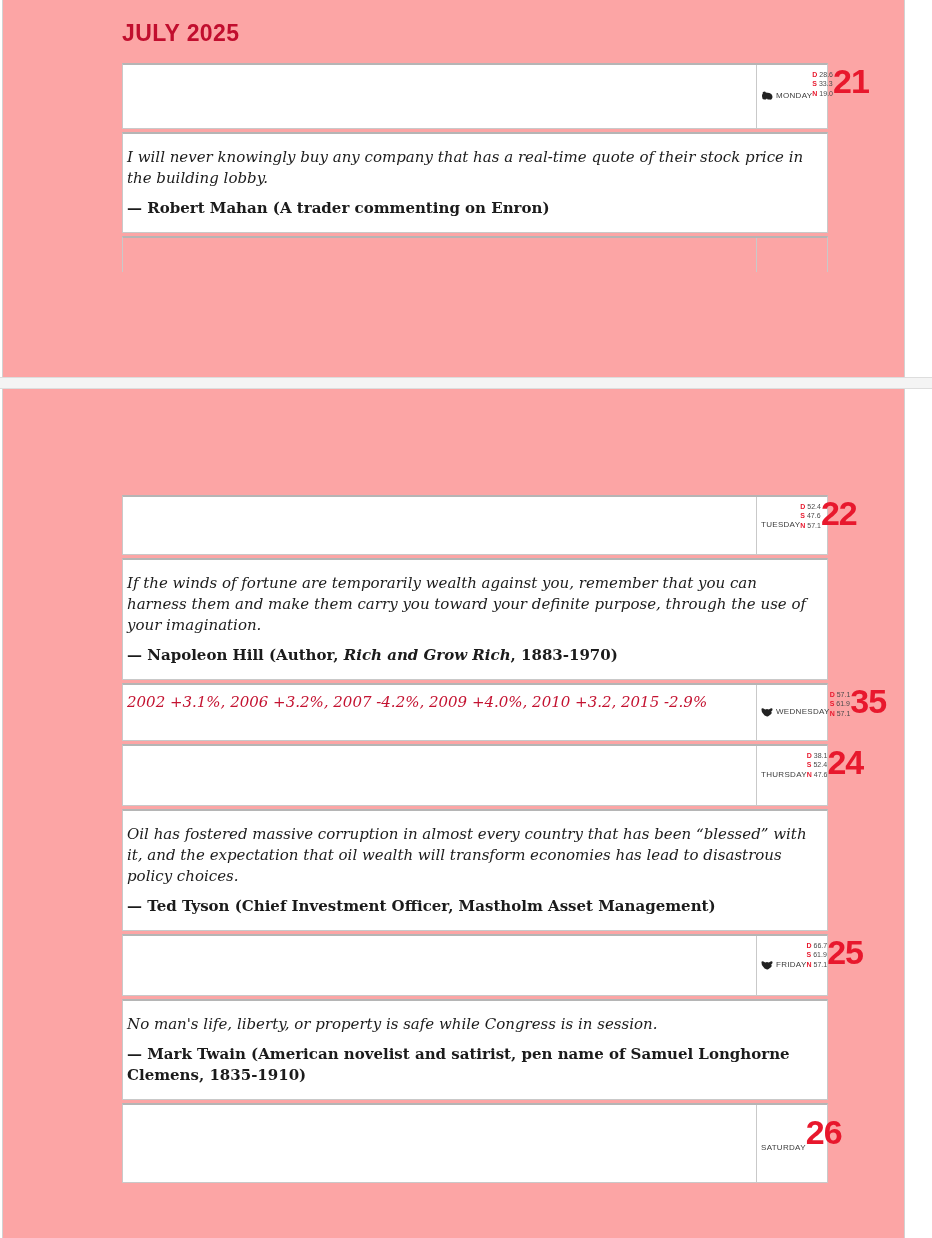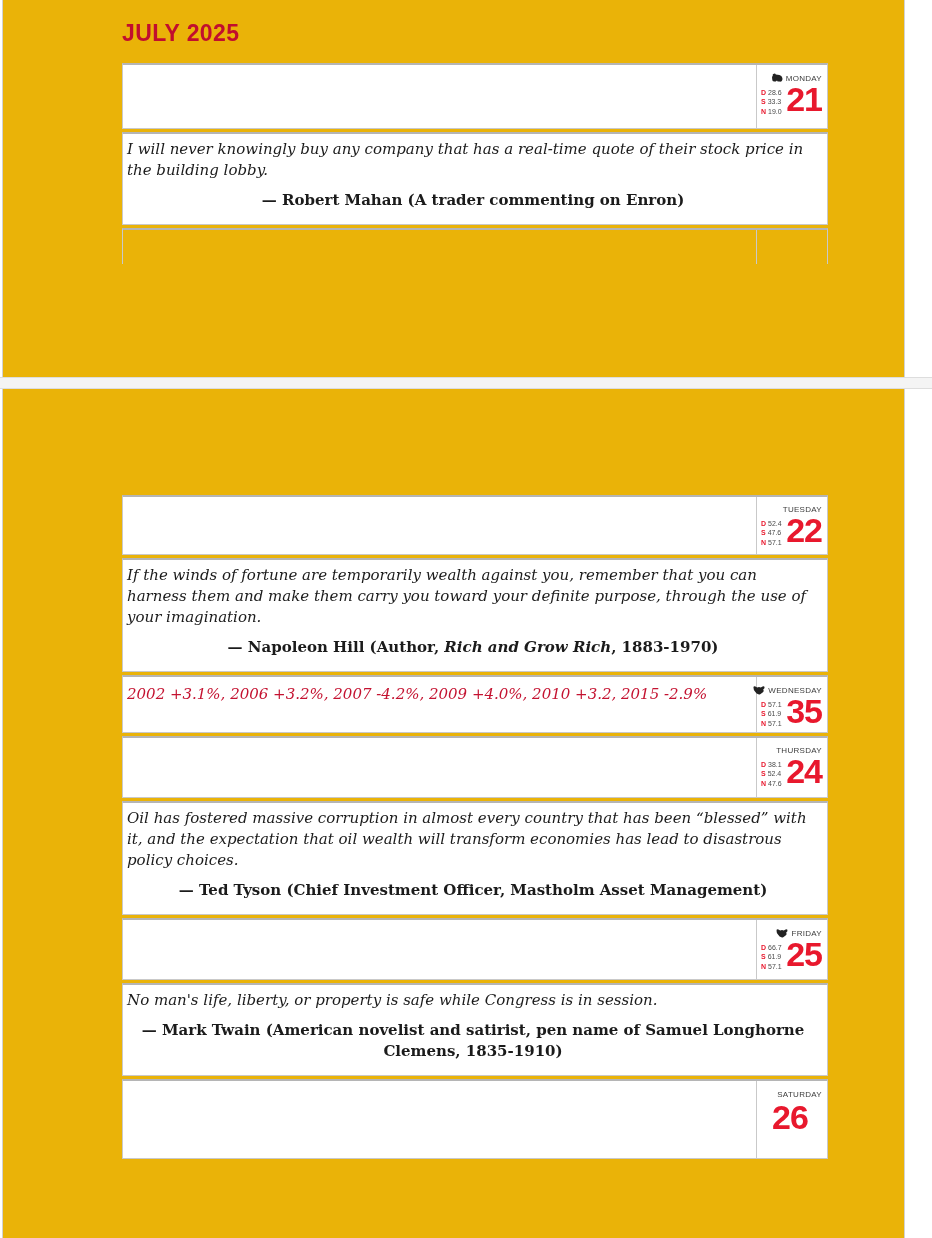--- a/index.html
+++ b/index.html
@@ -3,21 +3,21 @@
 <meta charset="utf-8">
 <style>
   html,body { margin:0; padding:0; }
   body {
     width:932px; height:1238px; overflow:hidden; background:#ffffff;
     font-family:"Liberation Sans", sans-serif; position:relative;
   }
   * { box-sizing:border-box; }
 
   .page {
-    width:903px; margin-left:2px; background:#eab308;
+    width:903px; margin-left:2px; background:#fca5a5;
     border-left:1px solid #d2d2d2; border-right:1px solid #d2d2d2;
     overflow:hidden; position:relative;
   }
   .page-1 { height:377px; }
   .page-2 { height:860px; padding-top:106px; }
 
   .page-break {
     width:932px; height:12px; background:#f4f4f4;
     border-top:1px solid #dddddd; border-bottom:1px solid #dddddd;
   }
@@ -38,47 +38,47 @@
   .day-row.first { margin-top:0; min-height:66px; }
 
   .note-cell { flex:1; padding:7px 8px 4px 4px; }
   .note-text {
     font-family:"DejaVu Serif", serif; font-style:italic;
     font-size:15px; line-height:21px; color:#c41331;
   }
 
   .day-cell {
     width:71px; border-left:1px solid #c9c9c9;
-    padding:8px 5px 2px 4px; display:flex; flex-direction:column;margin-left:15px;
+    padding:0 5px 2px 4px; display:flex; flex-direction:row;margin-left:15px;
   }
   .day-hdr {
     display:flex; justify-content:flex-end; align-items:center; gap:3px;
     font-size:8px; color:#3c3c3c; letter-spacing:0.3px; white-space:nowrap;
   }
   .day-hdr svg { display:block; }
   .day-body { display:flex; justify-content:center; align-items:flex-start; }
   .stats { flex:1; margin-top:5px; font-size:7px; line-height:1.35; }
   .stat { white-space:nowrap; }
   .stat .sl { color:#e8182d; font-weight:700; }
   .stat .sv { color:#4a4a4a; }
   .day-num {
     font-size:34px; font-weight:700; color:#e8182d; line-height:0.95;
     letter-spacing:-1px;
   }
   .sat-cell { padding-top:9px; }
   .sat-cell .day-num { margin-top:2px; margin-right:3px; }
 
-  .quote-row { padding:5px 8px 13px 4px; }
+  .quote-row { padding:13px 8px 13px 4px; }
   .quote-text {
     font-family:"DejaVu Serif", serif; font-style:italic;
     font-size:15px; line-height:21px; color:#1b1b1b;
   }
   .attribution {
     margin-top:9px; font-family:"DejaVu Serif", serif;
-    font-weight:700; font-size:15px; line-height:21px; color:#1b1b1b;text-align:center;
+    font-weight:700; font-size:15px; line-height:21px; color:#1b1b1b;
   }
   .attribution .it { font-style:italic; }
 
   .partial-row {
     height:36px; margin-top:3px; display:flex;
     border:1px solid #c9c9c9; border-top:2px solid #b5b5b5; border-bottom:none;
   }
   .partial-row .spacer { flex:1; }
   .partial-row .stub { width:71px; border-left:1px solid #c9c9c9; }
 </style>

